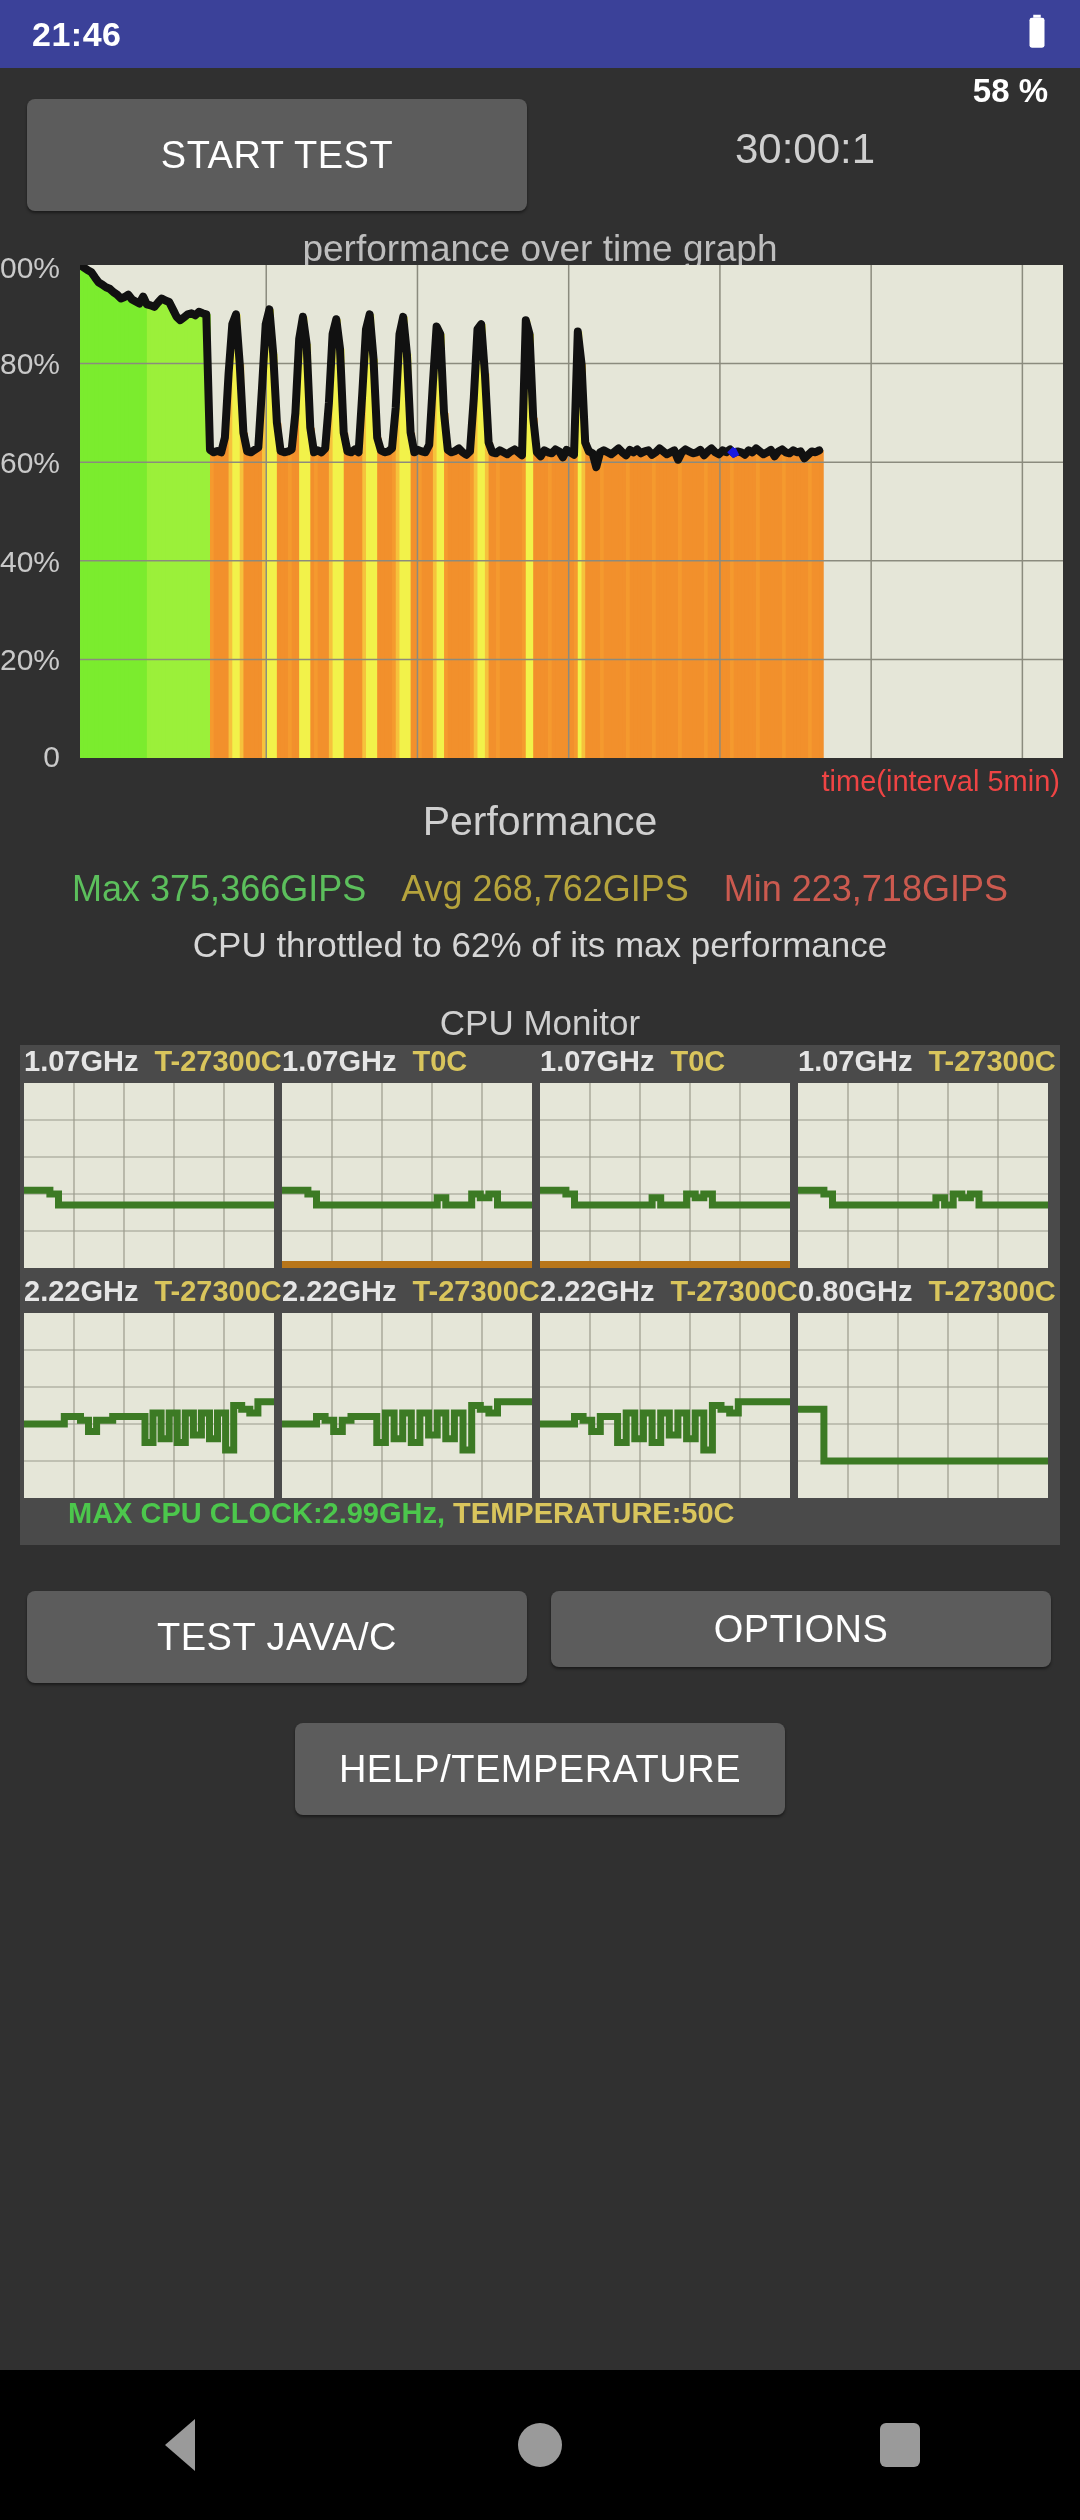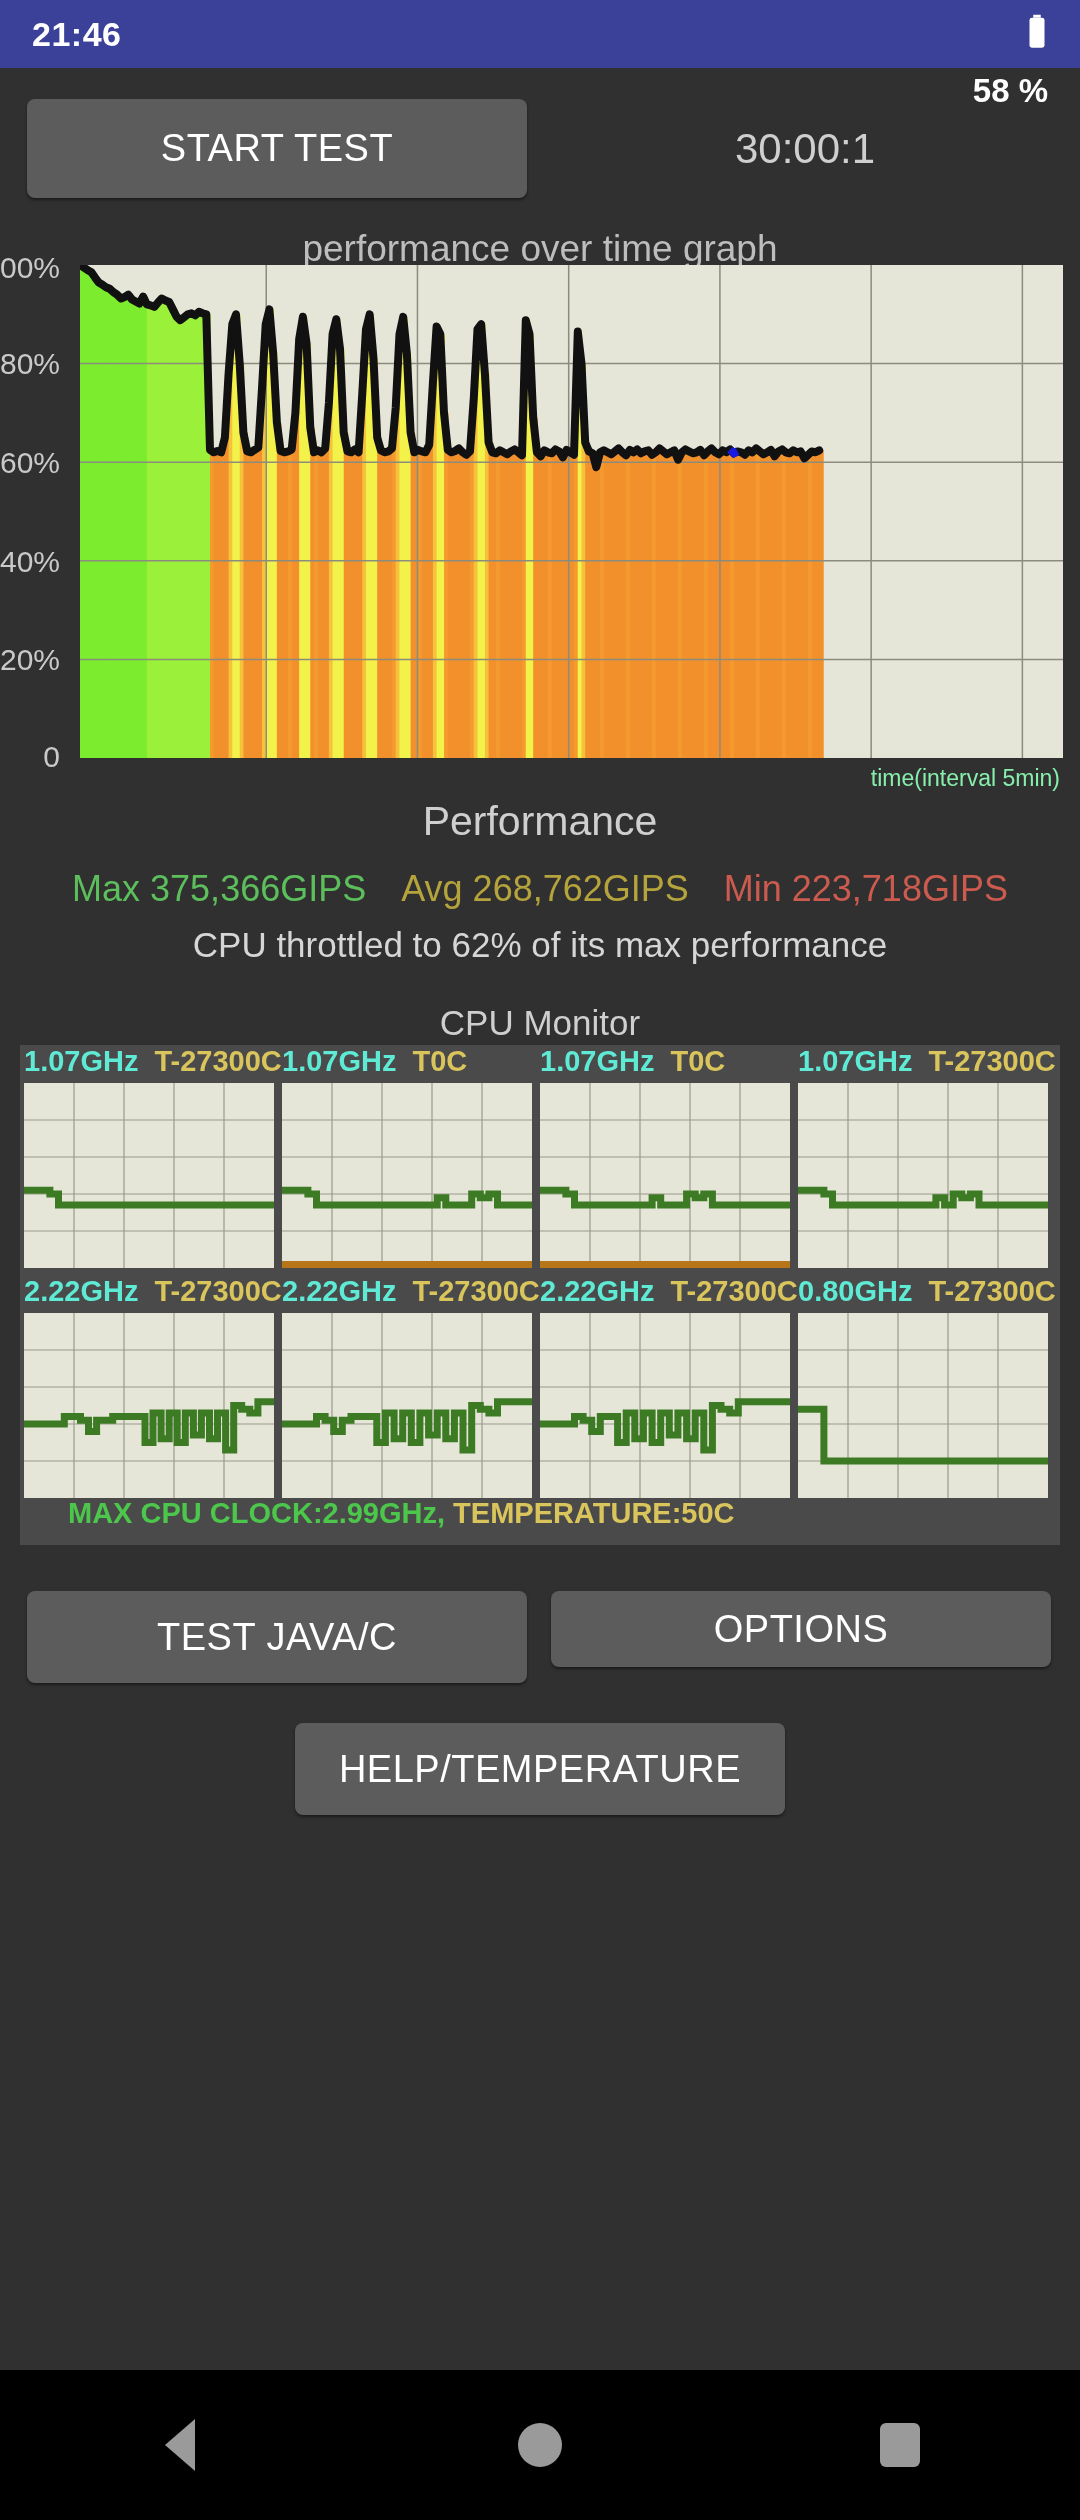--- a/index.html
+++ b/index.html
@@ -26,21 +26,21 @@
     position:absolute; left:0; top:68px; width:1080px; height:150px;
   }
   .btn {
     background:#5c5c5c; color:#fff; border-radius:8px;
     display:flex; align-items:center; justify-content:center;
     font-size:38px; letter-spacing:0.5px;
     box-shadow:0 2px 3px rgba(0,0,0,0.45);
     user-select:none;
   }
   #start-test-btn {
-    position:absolute; left:27px; top:31px; width:500px; height:99px;
+    position:absolute; left:27px; top:31px; width:500px; height:112px;
   }
   #timer {
     position:absolute; left:560px; top:31px; width:490px; height:99px;
     display:flex; align-items:center; justify-content:center;
     color:#cfcfcf; font-size:42px;
   }
 
   
   #graph-title {
     position:absolute; left:0; top:228px; width:1080px;
@@ -49,21 +49,21 @@
   #graph-area {
     position:absolute; left:80px; top:265px; width:983px; height:493px;
     background:#e5e6d8;
   }
   #graph-svg { display:block; width:983px; height:493px; }
   .ytick {
     position:absolute; right:1020px; color:#c9c9c9; font-size:30px;
     text-align:right; width:200px; transform:translateY(-50%);
   }
   #x-axis-label {
-    position:absolute; right:20px; top:765px; color:#86efac; font-size:23px;
+    position:absolute; right:20px; top:765px; color:#ef4444; font-size:29px;
   }
 
   
   #perf-heading {
     position:absolute; left:0; top:798px; width:1080px;
     text-align:center; color:#cfcfcf; font-size:41px;
   }
   #perf-stats {
     position:absolute; left:0; top:868px; width:1080px;
     display:flex; justify-content:center; gap:35px; font-size:36px;
@@ -88,21 +88,21 @@
   .core-cell { position:absolute; top:0; width:250px; height:230px; }
   .core-cell.c0 { left:4px; }
   .core-cell.c1 { left:262px; }
   .core-cell.c2 { left:520px; }
   .core-cell.c3 { left:778px; }
   .core-labels {
     position:relative; height:40px; width:300px;
     font-size:29px; font-weight:bold; white-space:nowrap;
     overflow:visible;
   }
-  .core-clock { color:#5eead4; }
+  .core-clock { color:#e5e5e5; }
   .core-temp { color:#d9c55c; margin-left:16px; }
   .mini-graph {
     position:absolute; left:0; top:38px; width:250px; height:185px;
     background:#e5e6d8;
   }
   .mini-graph svg { display:block; width:250px; height:185px; }
   #cpu-summary {
     position:absolute; left:20px; top:1497px; width:1040px;
     font-size:29px; font-weight:bold; white-space:nowrap;margin-left:48px;
   }

